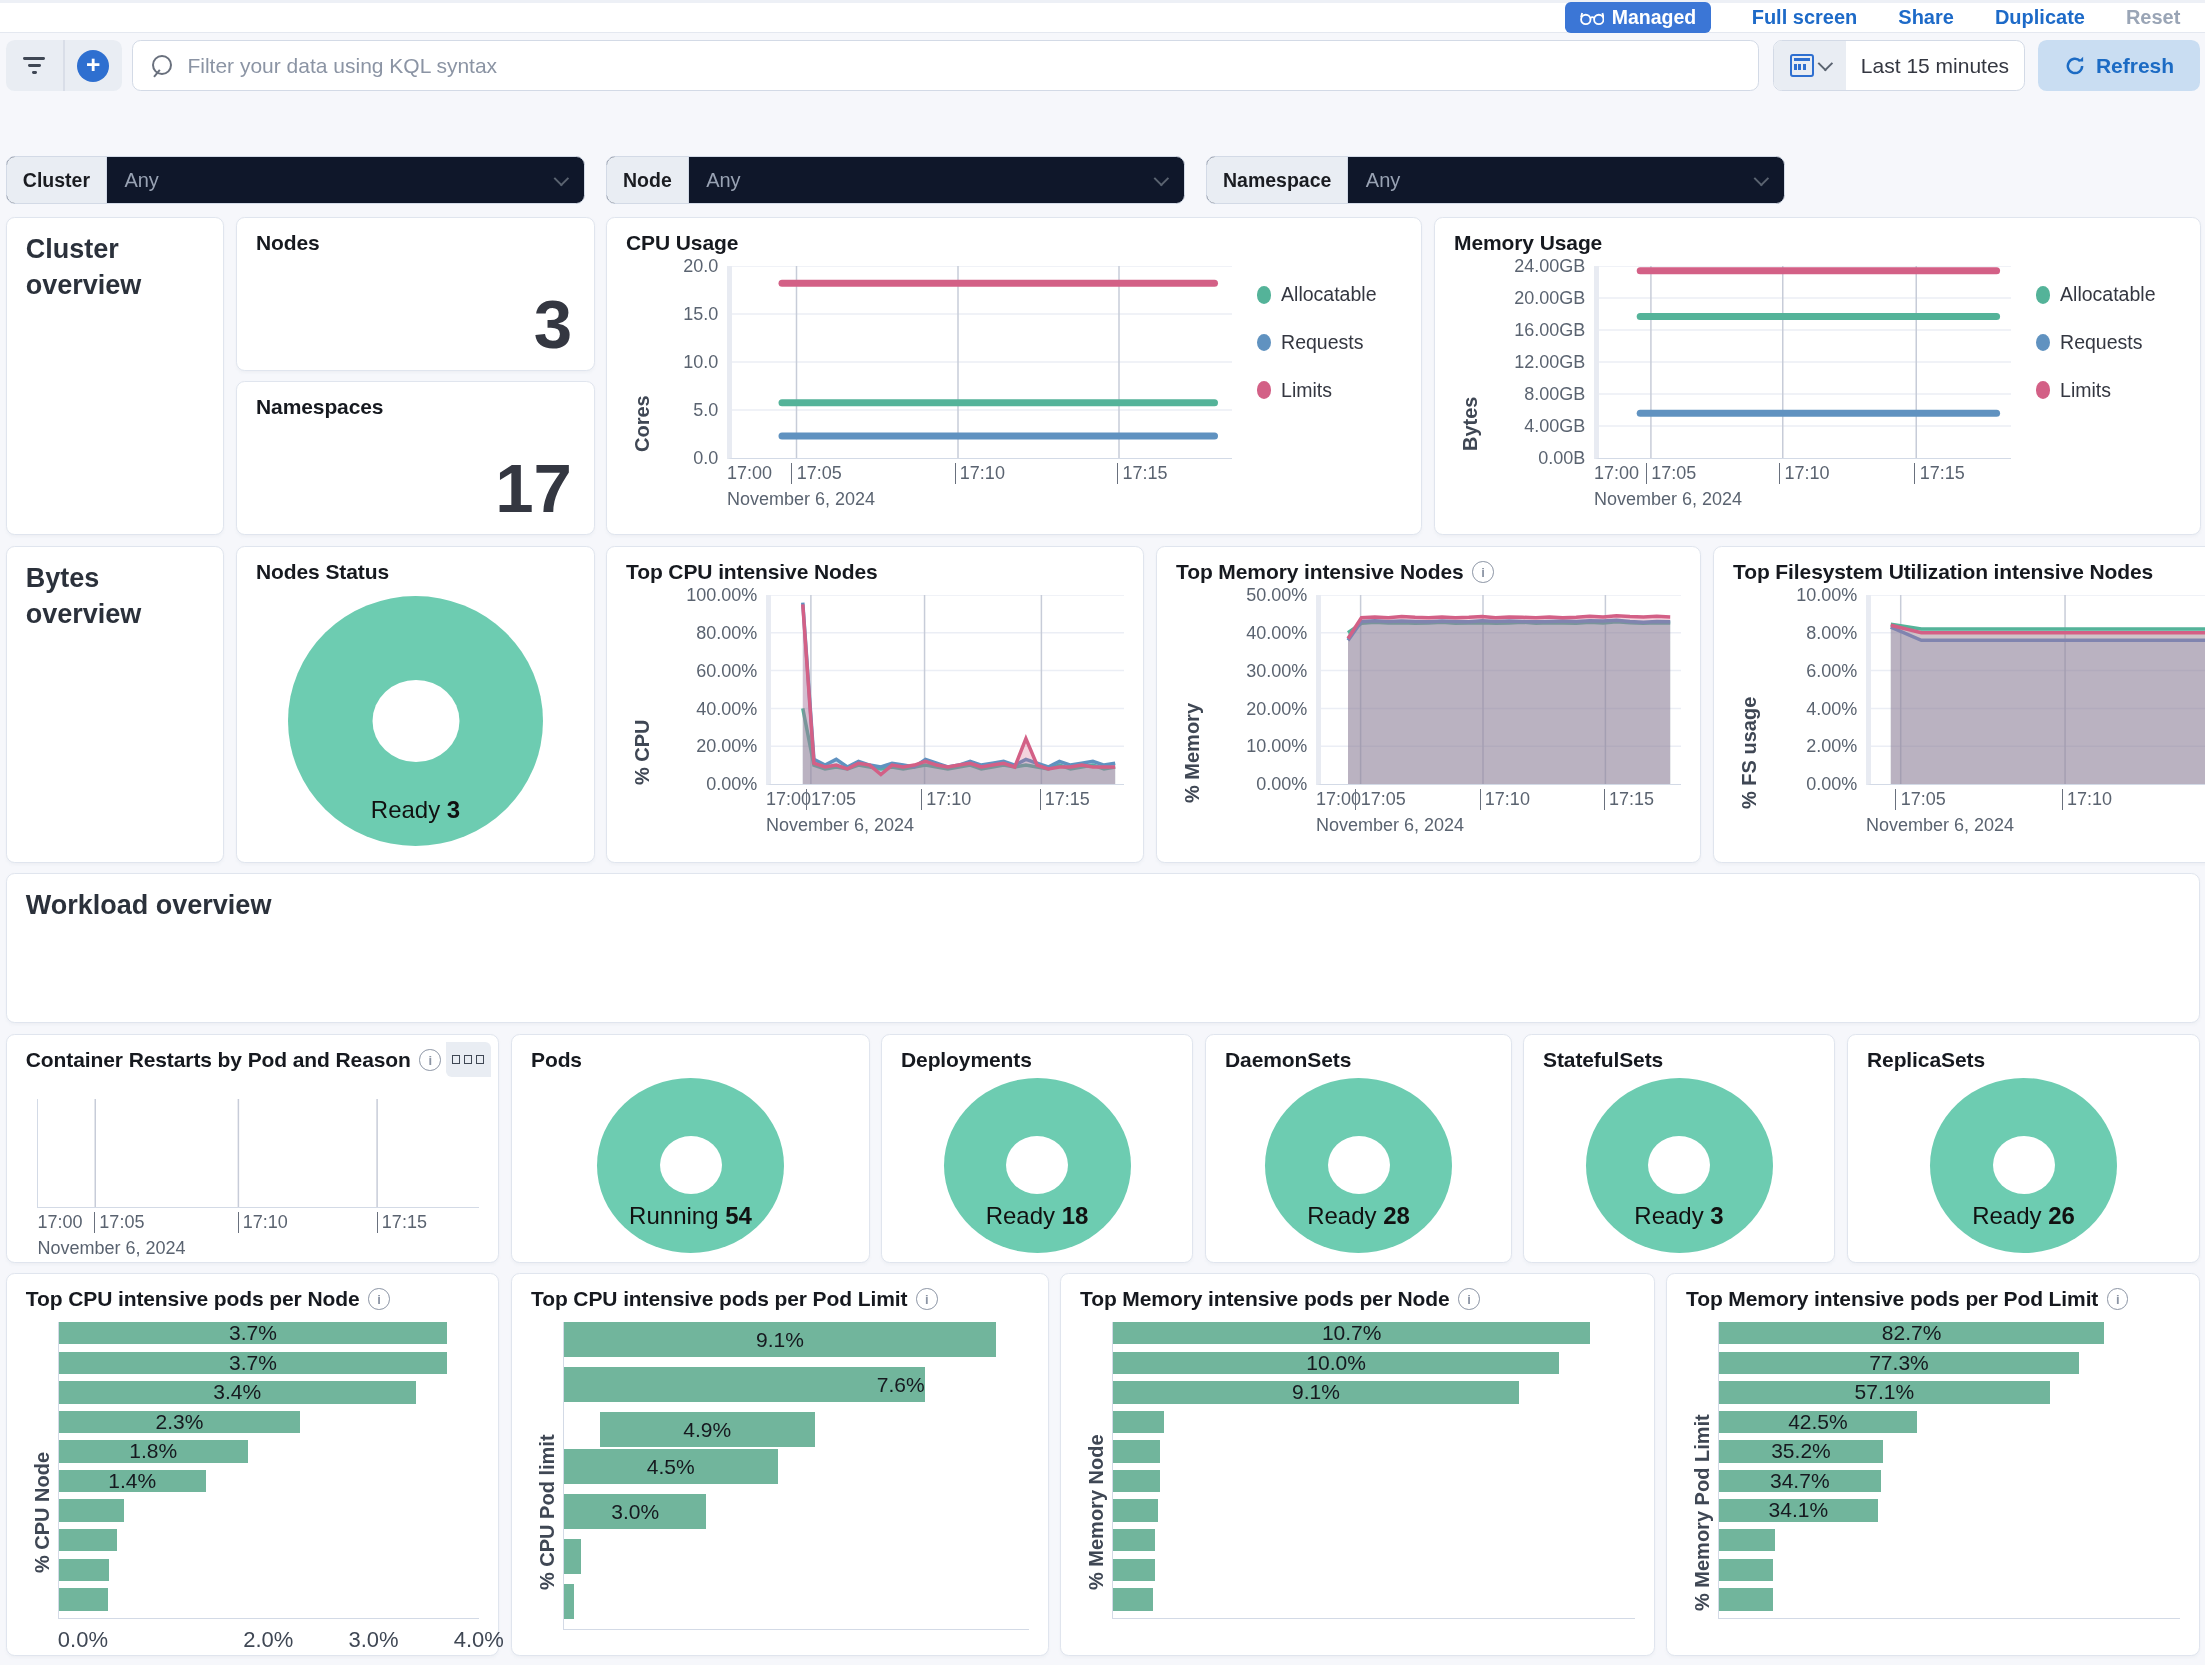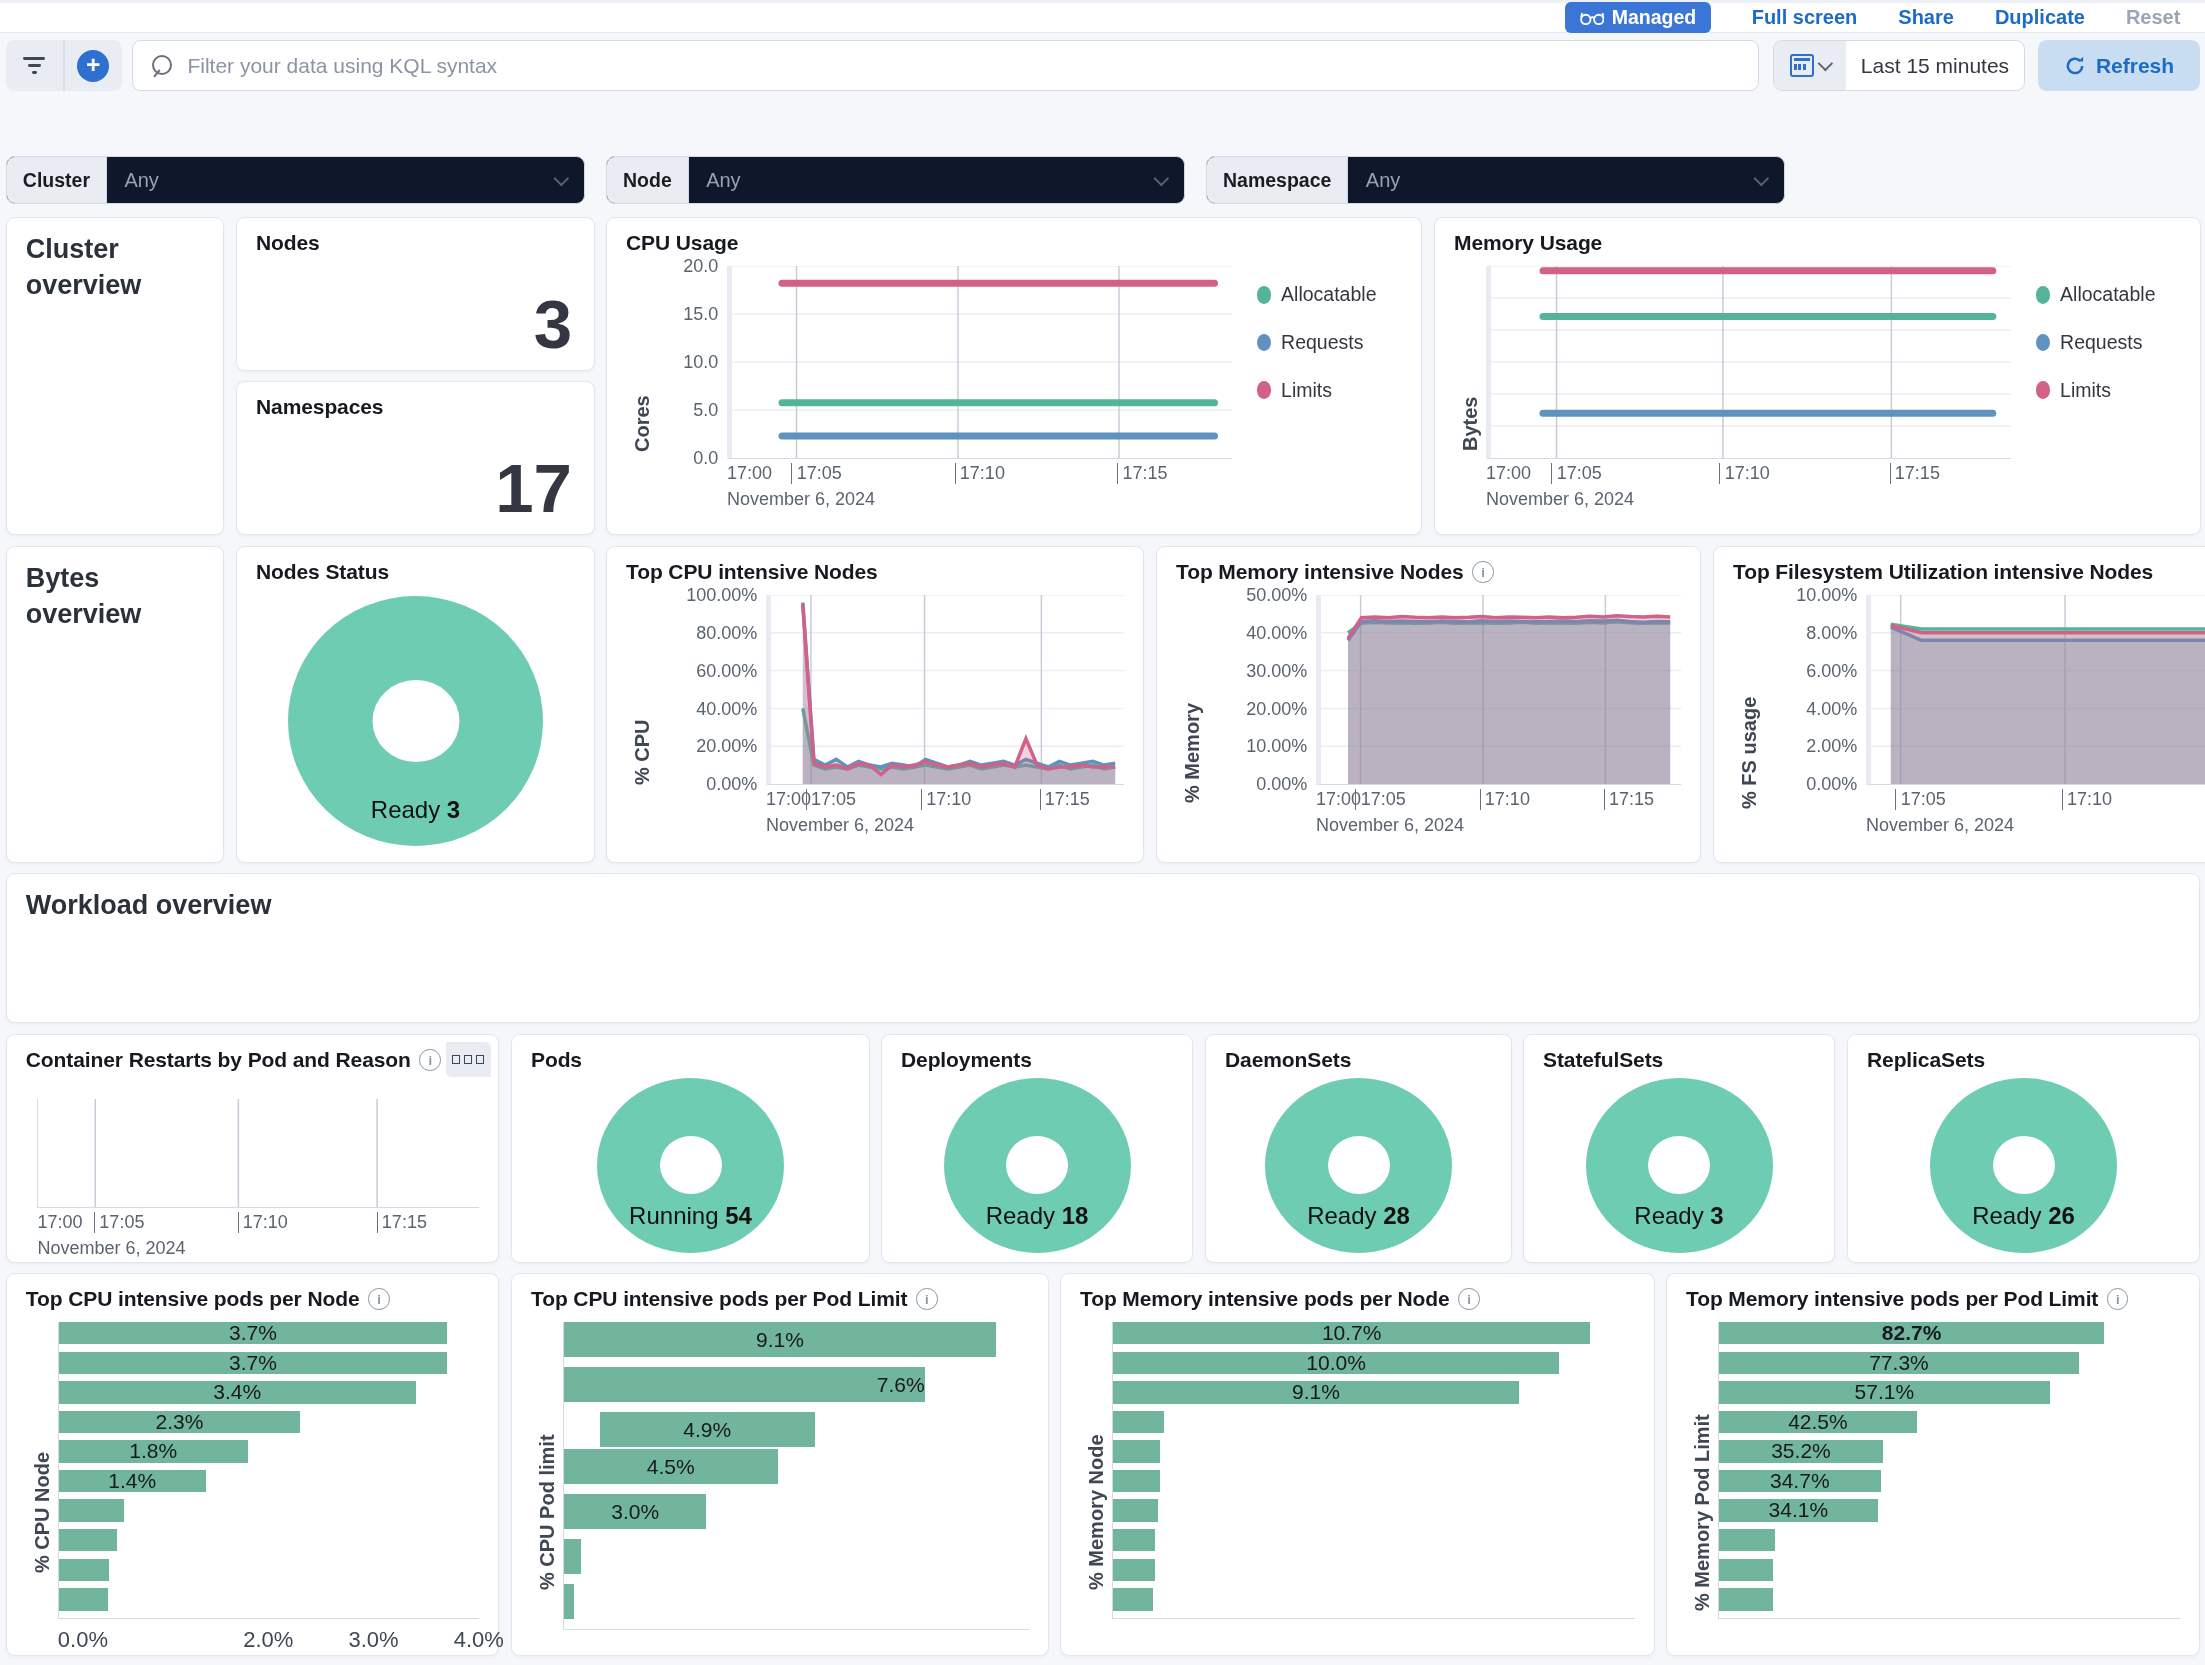--- a/index.html
+++ b/index.html
@@ -238,20 +238,29 @@
         </div>
       </div>
     </div>
 </div>
 <div class="panel" style="left:1434px;top:217px;width:767px;height:318px;">
   <div class="ptitle">
       <span class="t">Memory Usage</span>
     </div>
   <div class="chart xychart">
       <div class="ylab">Bytes</div>
+      <div class="yticks" style="width: 108px; height: 192px;">
+        <span style="top: -10px;">24.00GB</span>
+        <span style="top: 22px;">20.00GB</span>
+        <span style="top: 54px;">16.00GB</span>
+        <span style="top: 86px;">12.00GB</span>
+        <span style="top: 118px;">8.00GB</span>
+        <span style="top: 150px;">4.00GB</span>
+        <span style="top: 182px;">0.00B</span>
+      </div>
       <div class="plotcol">
         <div class="plot" style="height: 192px;">
           <svg viewBox="0 0 1000 265" preserveAspectRatio="none">
             <line x1="0" y1="0" x2="1000" y2="0" stroke="#EBEEF5" stroke-width="1.5" vector-effect="non-scaling-stroke"></line>
             <line x1="0" y1="44.166666666666664" x2="1000" y2="44.166666666666664" stroke="#EBEEF5" stroke-width="1.5" vector-effect="non-scaling-stroke"></line>
             <line x1="0" y1="88.33333333333333" x2="1000" y2="88.33333333333333" stroke="#EBEEF5" stroke-width="1.5" vector-effect="non-scaling-stroke"></line>
             <line x1="0" y1="132.5" x2="1000" y2="132.5" stroke="#EBEEF5" stroke-width="1.5" vector-effect="non-scaling-stroke"></line>
             <line x1="0" y1="176.66666666666666" x2="1000" y2="176.66666666666666" stroke="#EBEEF5" stroke-width="1.5" vector-effect="non-scaling-stroke"></line>
             <line x1="0" y1="220.83333333333331" x2="1000" y2="220.83333333333331" stroke="#EBEEF5" stroke-width="1.5" vector-effect="non-scaling-stroke"></line>
             <line x1="126" y1="0" x2="126" y2="265" stroke="#C7CCD8" stroke-width="1.5" vector-effect="non-scaling-stroke"></line>
@@ -690,21 +699,21 @@
   <div class="ptitle">
       <span class="t">Top Memory intensive pods per Pod Limit</span>
     <span class="info-i">i</span>
     </div>
   <div class="chart barchart">
       <div class="ylab">% Memory Pod Limit</div>
       <div class="plotcol">
         <div class="barsbox">
           <div class="brow" style="height: 22.4px; margin-bottom: 7.2px;">
             <div class="bar" style="width: 83.54%;">
-              <span style="line-height: 22.4px; font-weight: bold;">82.7%</span>
+              <span style="line-height: 22.4px;">82.7%</span>
             </div>
           </div>
           <div class="brow" style="height: 22.4px; margin-bottom: 7.2px;">
             <div class="bar" style="width: 78.08%;">
               <span style="line-height: 22.4px;">77.3%</span>
             </div>
           </div>
           <div class="brow" style="height: 22.4px; margin-bottom: 7.2px;">
             <div class="bar" style="width: 71.72%;">
               <span style="line-height: 22.4px;">57.1%</span>

